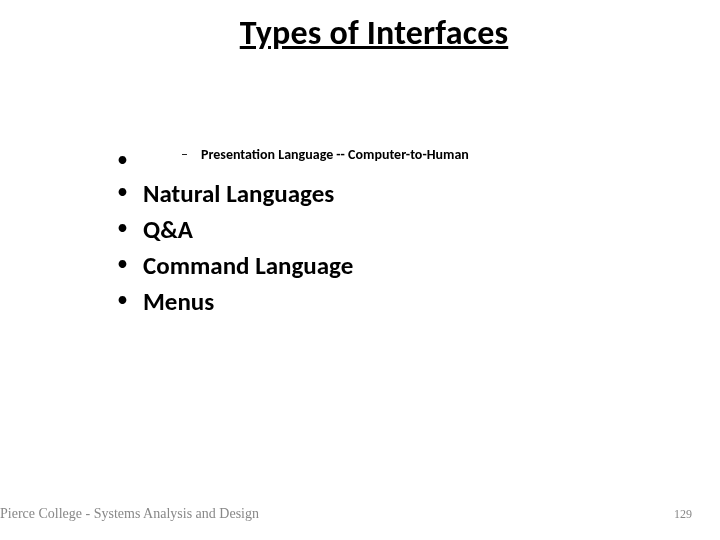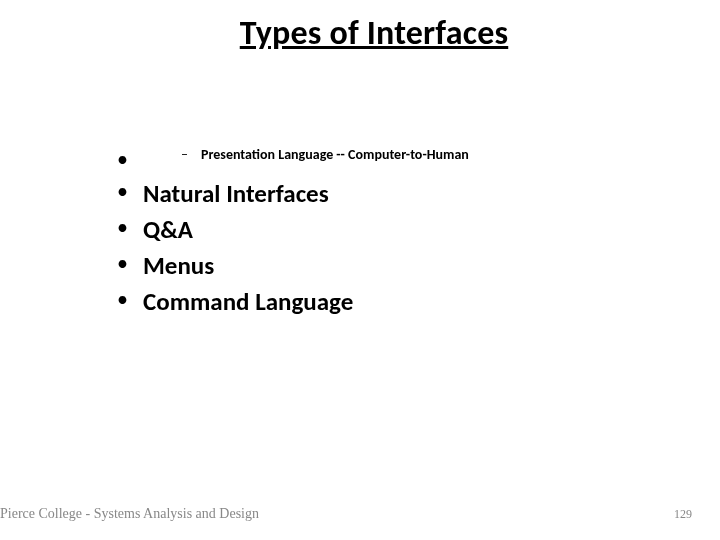--- a/index.html
+++ b/index.html
@@ -104,23 +104,23 @@
 
   <div class="title">Types of Interfaces</div>
 
   <div class="content">
     <ul class="level1">
       <li>
         <ul class="level2">
           <li><span>Presentation Language -- Computer-to-Human</span></li>
         </ul>
       </li>
-      <li><span>Natural Interfaces</span></li>
+      <li><span>Natural Languages</span></li>
       <li><span>Q&amp;A</span></li>
+      <li><span>Command Language</span></li>
       <li><span>Menus</span></li>
-      <li><span>Command Language</span></li>
     </ul>
   </div>
 
   <div class="footer">Pierce College - Systems Analysis and Design</div>
   <div class="pagenum">129</div>
 
 </div>
 
 </body></html>

